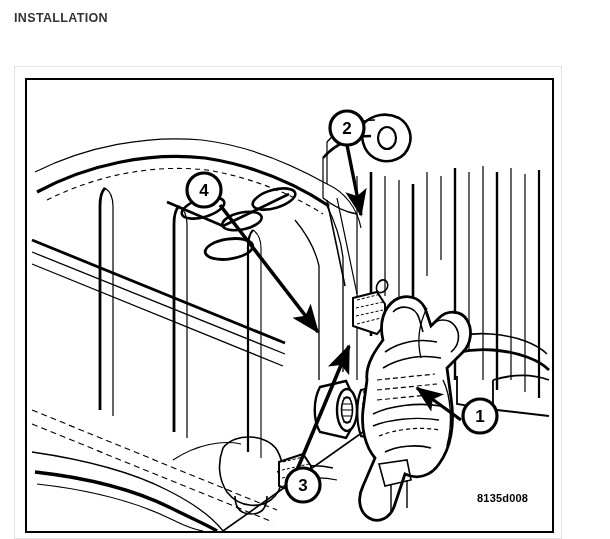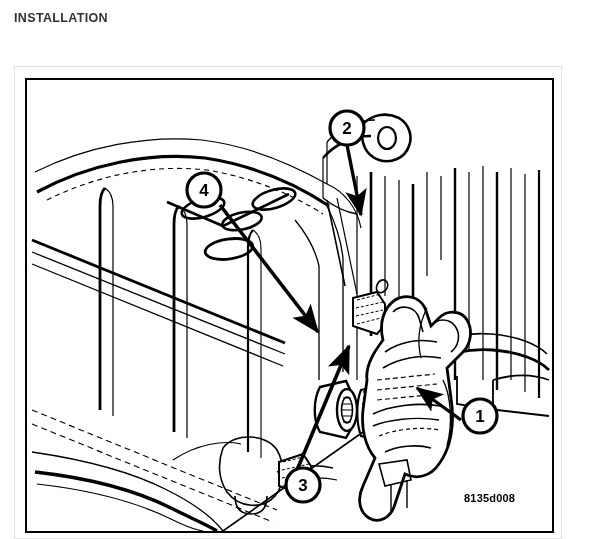--- a/index.html
+++ b/index.html
@@ -54,21 +54,21 @@
     overflow: hidden;
   }
   .figure-svg {
     position: absolute;
     left: 0;
     top: 0;
     display: block;
   }
   .fig-id {
     position: absolute;
-    left: 464px;
+    left: 477px;
     top: 492px;
     font-size: 11px;
     font-weight: bold;
     color: #000000;
     font-family: "Liberation Sans", sans-serif;
     white-space: nowrap;
     letter-spacing: 0.2px;
   }
   .callout-text {
     font-family: "Liberation Sans", sans-serif;

